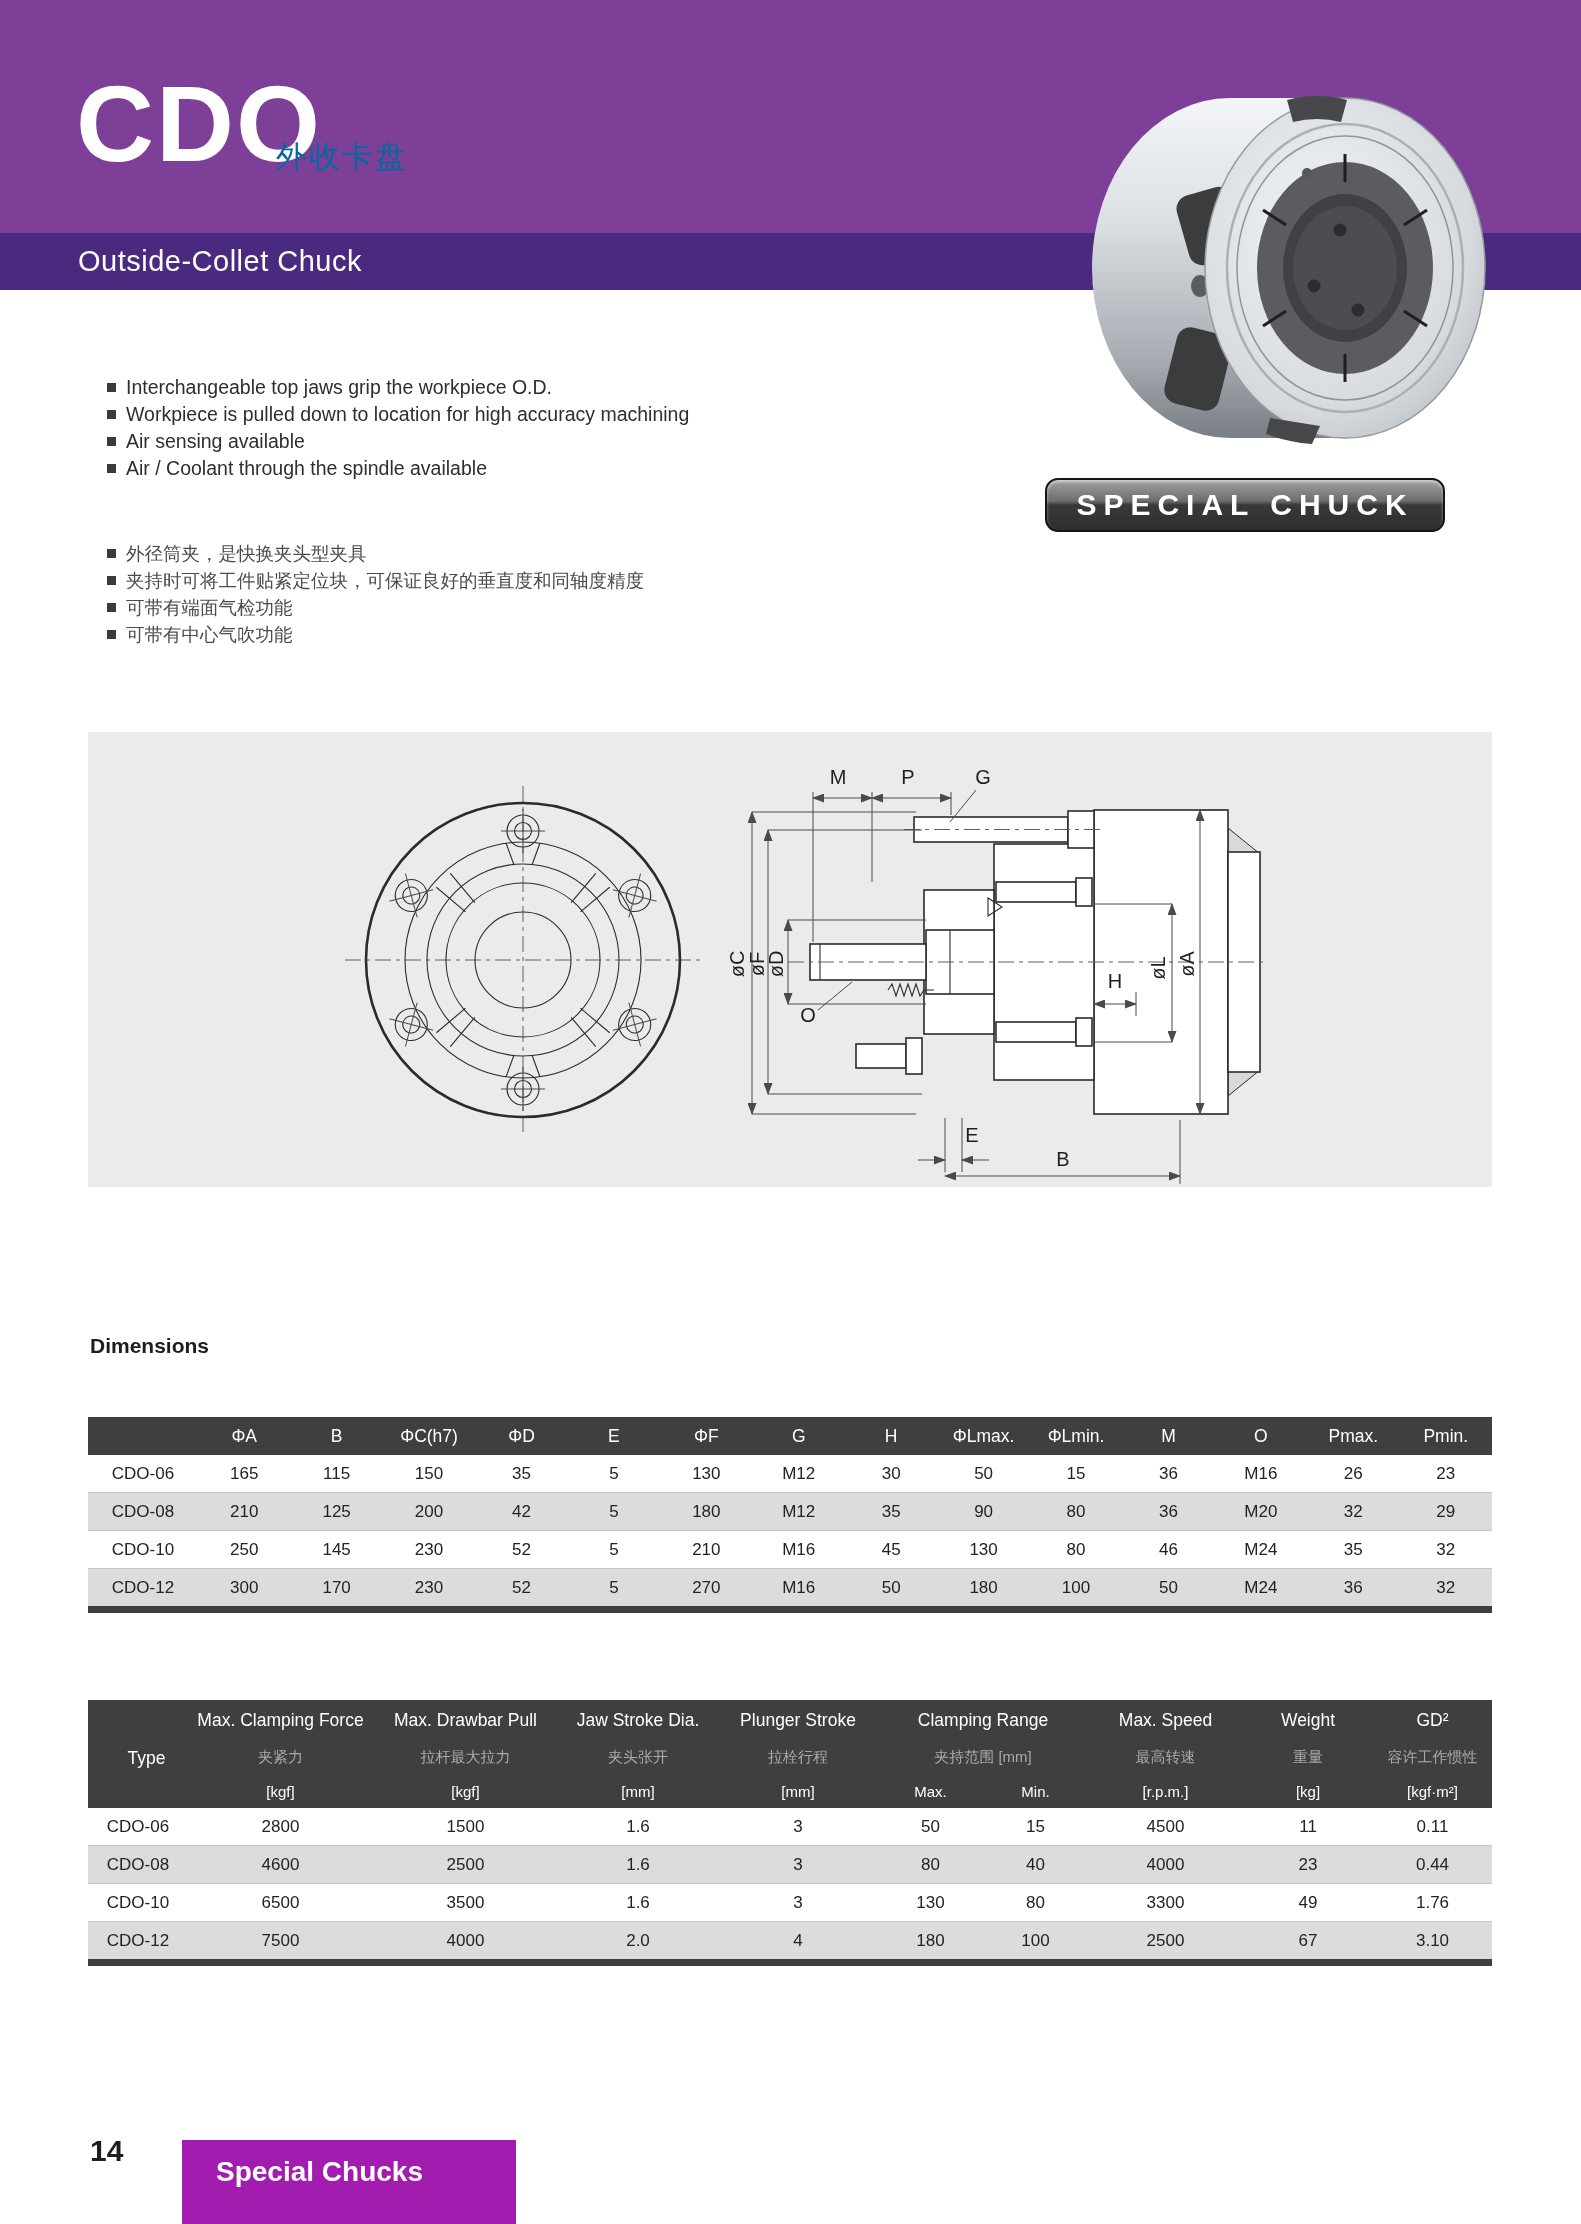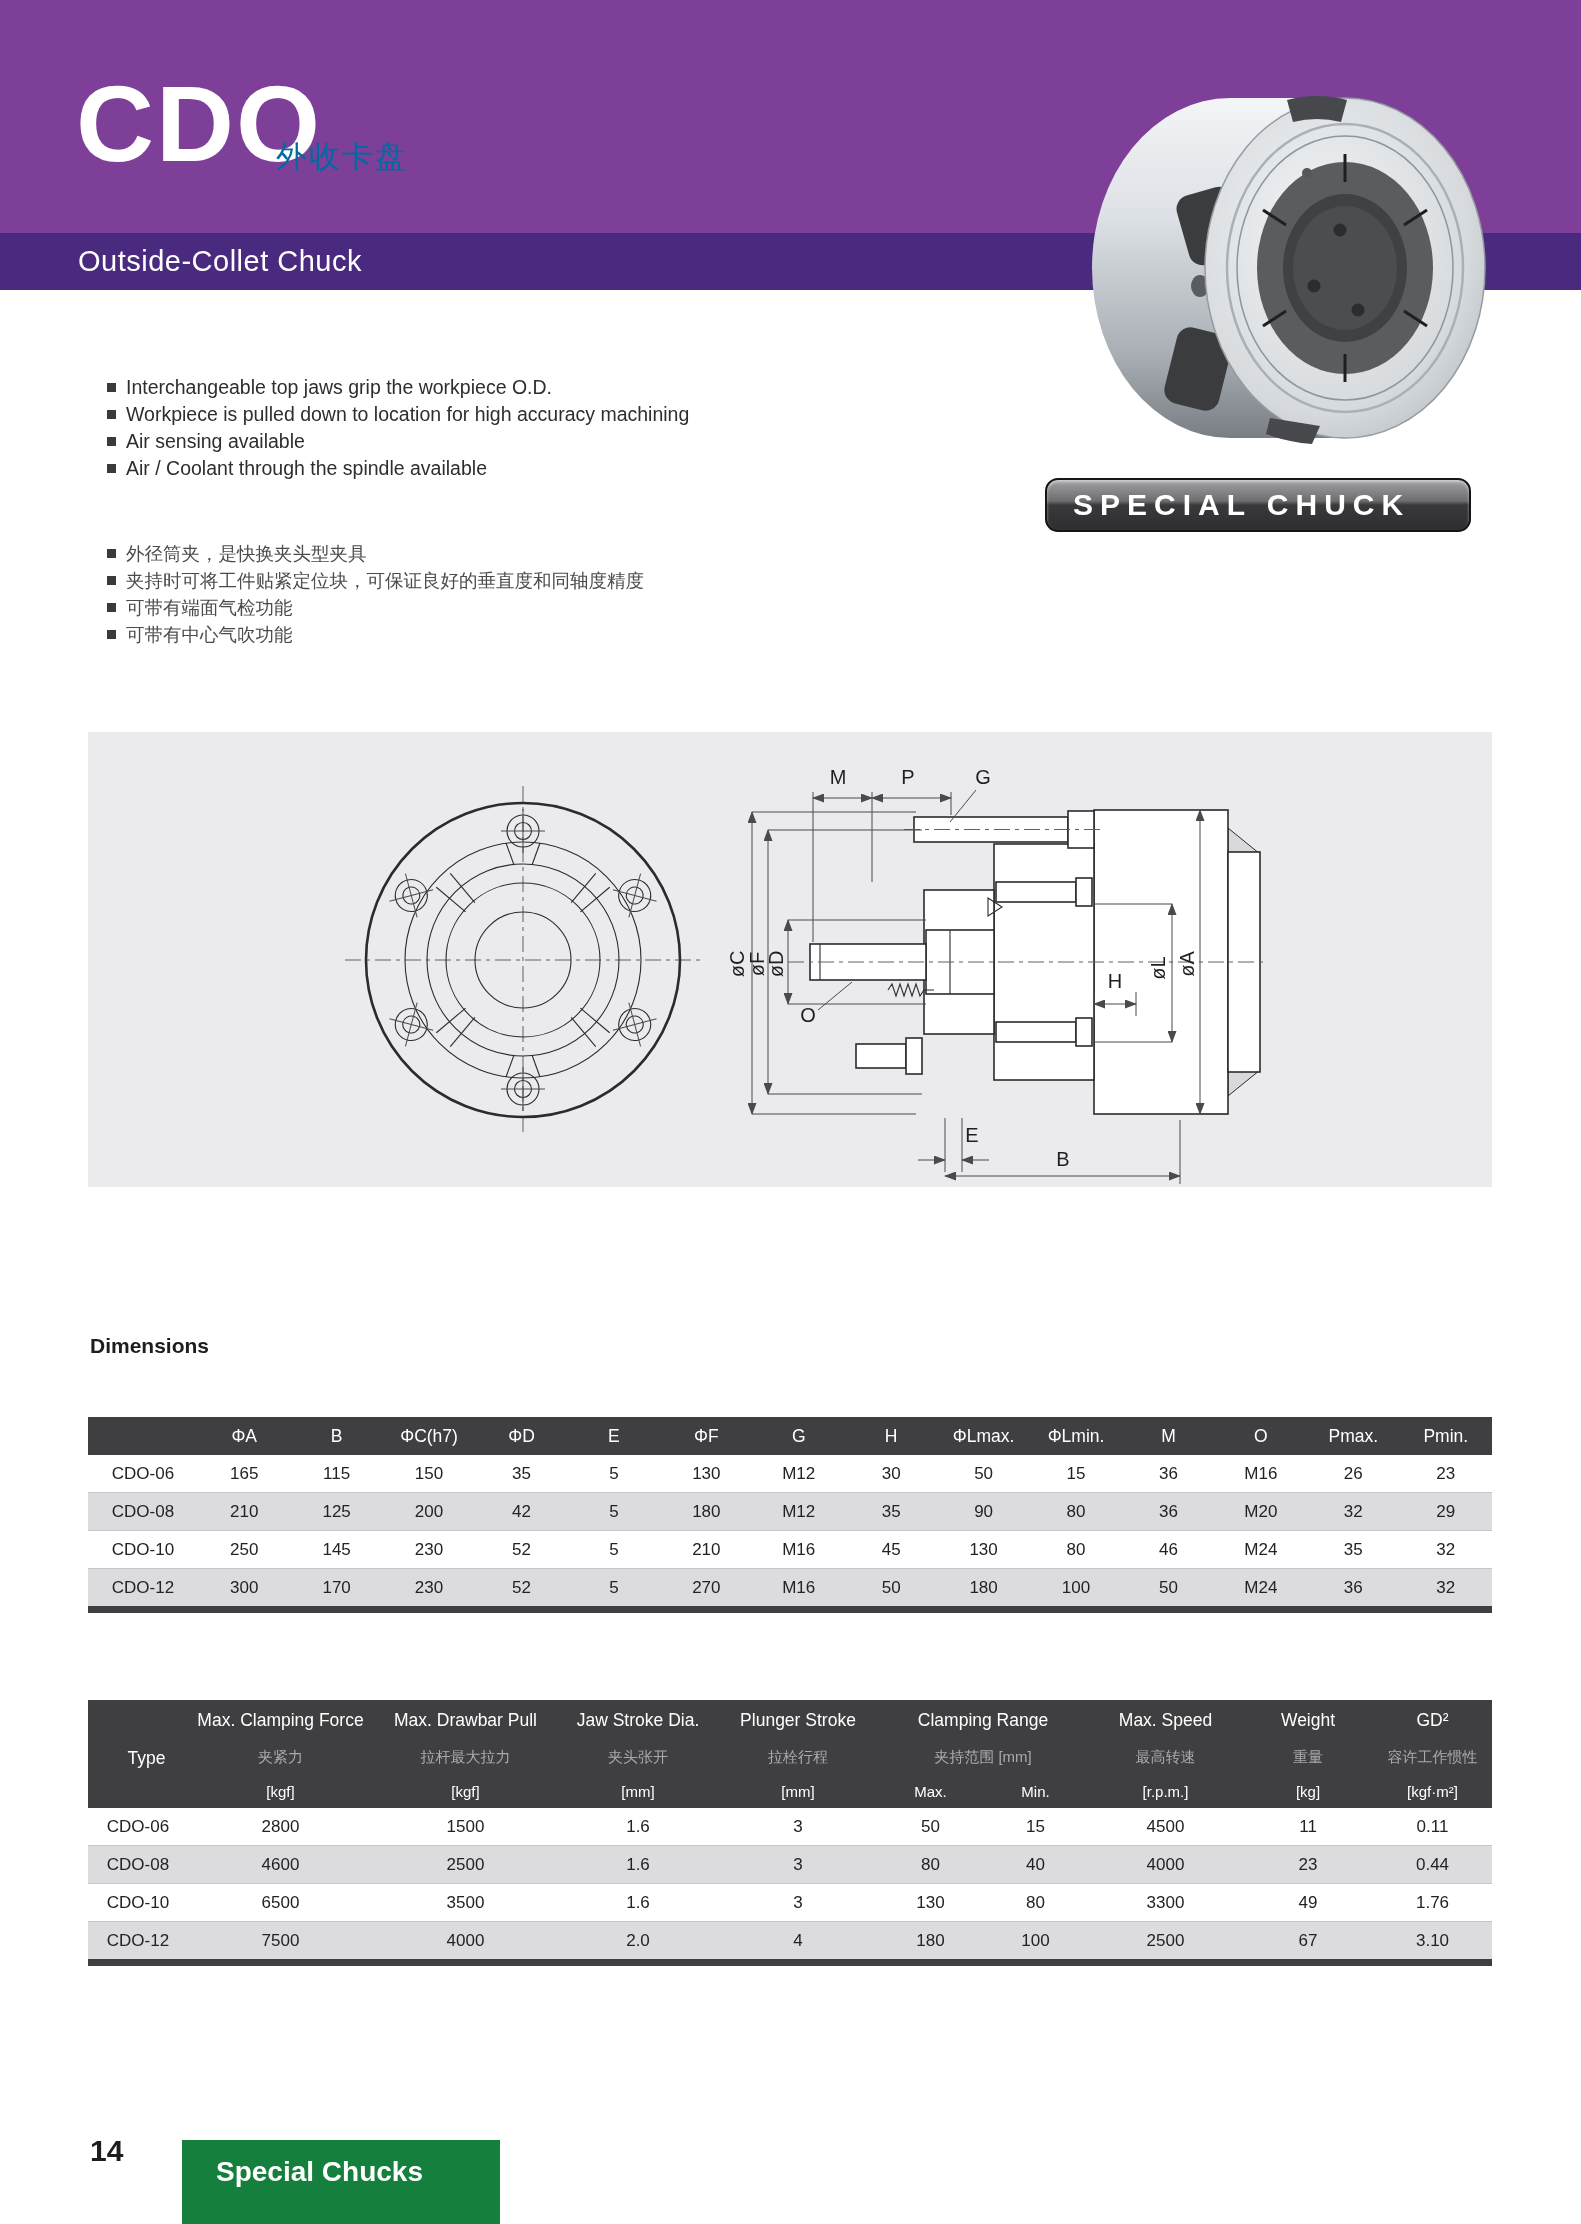--- a/index.html
+++ b/index.html
@@ -11,21 +11,21 @@
   .cdo-title{position:absolute;left:76px;top:70px;font-size:108px;font-weight:bold;color:#fff;
              line-height:1;letter-spacing:2px;}
   .cdo-cn{position:absolute;left:276px;top:136px;font-size:31px;color:#0369a1;letter-spacing:2px;}
   .hdr-sub{position:absolute;left:78px;top:245px;font-size:29px;color:#fff;letter-spacing:.5px;}
   
   .photo{position:absolute;left:1082px;top:78px;width:424px;height:370px;}
   
   .badge{position:absolute;left:1045px;top:478px;width:396px;height:50px;border-radius:13px;
          background:linear-gradient(180deg,#a2a2a4 0%,#6d6d6f 42%,#39393b 50%,#2e2e30 100%);
          border:2px solid #151517;box-shadow:inset 0 2px 3px rgba(255,255,255,.5);
-         display:flex;align-items:center;padding-left:26px;}
+         display:flex;align-items:center;justify-content:center;}
   .badge span{color:#fff;font-size:30px;font-weight:bold;letter-spacing:7px;}
   
   .bullets{position:absolute;left:95px;list-style:none;margin:12px;padding:0;}
   .bullets-en{top:362px;}
   .bullets-cn{top:528px;}
   .bullets li{display:flex;align-items:center;height:27px;}
   .bullets-en li{font-size:19.5px;color:#2e2e30;}
   .bullets-cn li{font-size:18.5px;color:#4b4b4d;}
   .sq{width:9px;height:9px;background:#3a3a3c;margin-right:10px;flex:0 0 auto;}
   
@@ -45,21 +45,21 @@
                   border-bottom:1px solid #c6c6c8;}
   tbody tr:nth-child(even){background:#dcdcde;}
   .t-spec thead tr.r1 th{height:38px;font-size:17.5px;vertical-align:middle;}
   .t-spec thead tr.r2 th{height:33px;font-size:15px;color:#a9a9ab;}
   .t-spec thead tr.r3 th{height:31px;font-size:15px;}
   .t-spec th.type-th{vertical-align:top;padding-top:10px;padding-left:18px;}
   .t-spec tbody td{height:35px;font-size:17px;text-align:center;color:#232325;
                    border-bottom:1px solid #c6c6c8;}
   
   .pg-num{position:absolute;left:90px;top:2134px;font-size:30px;font-weight:bold;color:#1d1d1f;}
-  .foot-box{position:absolute;left:182px;top:2140px;width:318px;height:84px;background:#15803d;}
+  .foot-box{position:absolute;left:182px;top:2140px;width:318px;height:84px;background:#a21caf;padding-left:16px;}
   .foot-box span{position:absolute;left:34px;top:16px;color:#fff;font-size:28px;font-weight:bold;}
 </style>
 </head>
 <body>
 
 <div class="page">
 
   <div class="hdr-purple"></div>
   <div class="hdr-darkbar"></div>
   <div class="cdo-title">CDO</div>

